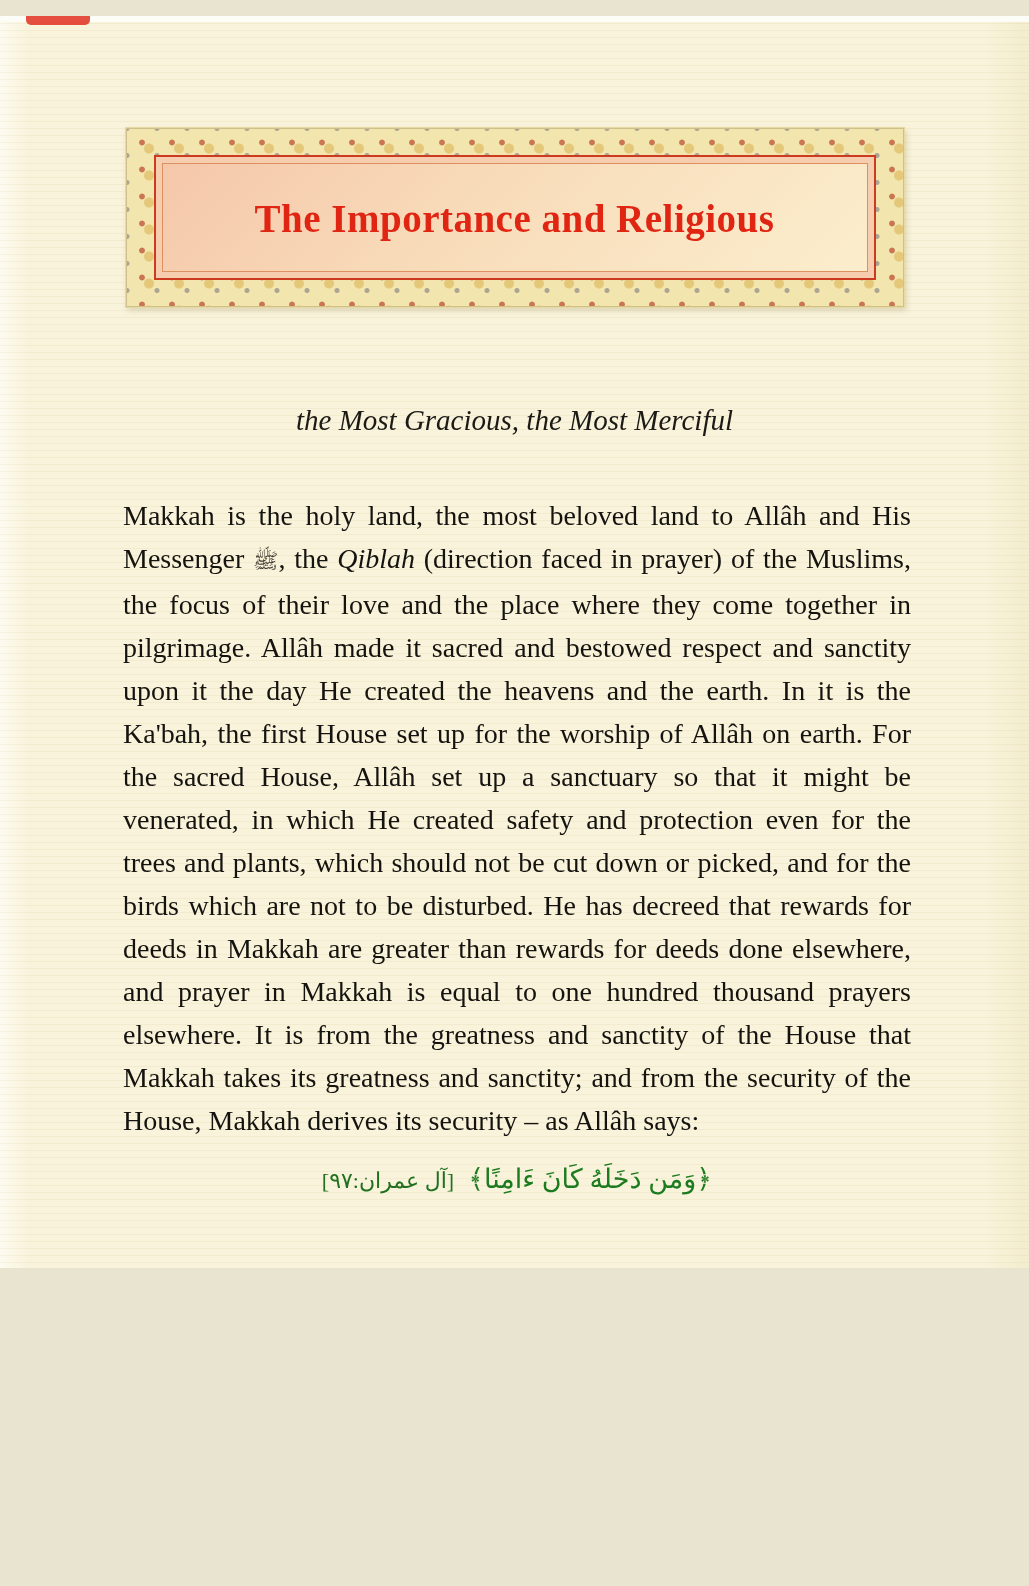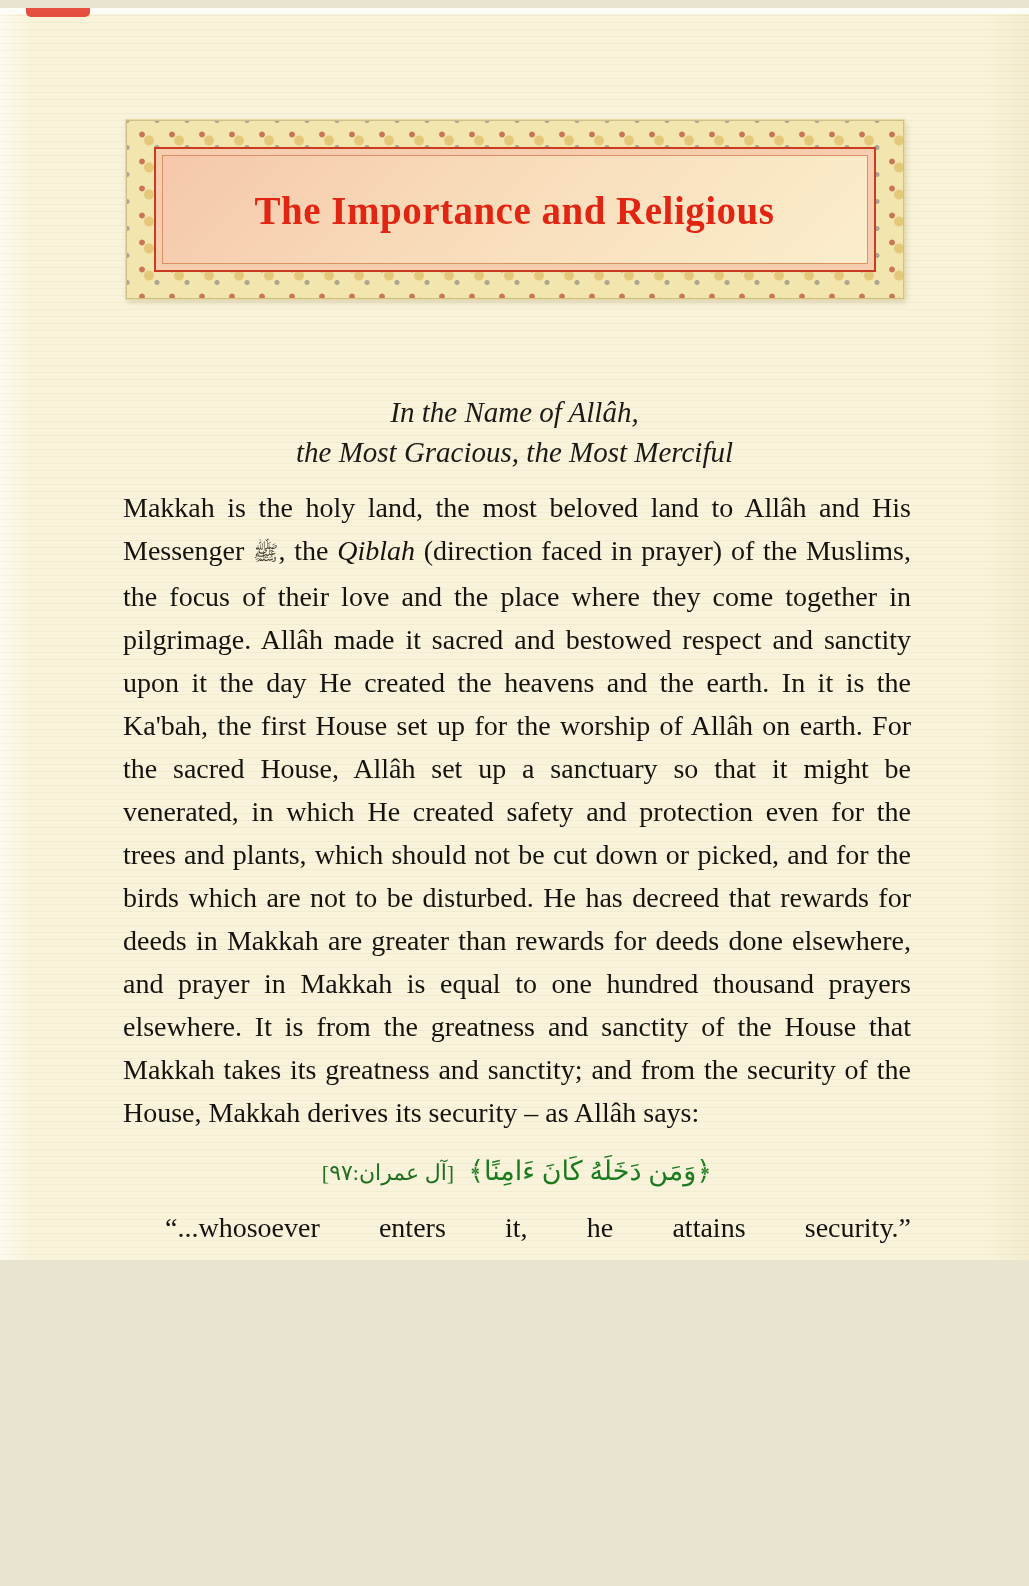--- a/index.html
+++ b/index.html
@@ -4,21 +4,21 @@
 <style>
   html, body {
     margin: 0;
     padding: 0;
     background: #e9e4d0;
   }
   .page {
     position: relative;
     width: 1029px;
     height: 1252px;
-    margin: 8px auto;
+    margin: 16px auto;
     overflow: hidden;
     background-color: #f8f3da;
     background-image:
       repeating-linear-gradient(180deg,
         rgba(190,170,110,0.10) 0px, rgba(190,170,110,0.10) 1px,
         rgba(0,0,0,0) 1px, rgba(0,0,0,0) 7px),
       linear-gradient(90deg, #fdfbf0 0px, #f8f3da 30px, #f8f3da 985px, #f3ecce 1029px);
     font-family: "Liberation Serif", "DejaVu Serif", serif;
     color: #161412;
   }
@@ -185,32 +185,30 @@
   <div class="scan-strip-top"></div>
   <div class="scan-mark"></div>
 
   <div class="title-frame">
     <div class="title-box">
       <div class="title-line">The Importance and Religious</div>
     </div>
   </div>
 
   <div class="bismillah">
-    <div>In the Name of Allâh,</div>
     <div>the Most Gracious, the Most Merciful</div>
   </div>
 
   <div class="body-text">
 
     <div class="para"><span>Makkah is the holy land, the most beloved land to Allâh and His Messenger </span><span class="honorific">ﷺ</span><span>, the </span><span class="ital">Qiblah</span><span> (direction faced in prayer) of the Muslims, the focus of their love and the place where they come together in pilgrimage. Allâh made it sacred and bestowed respect and sanctity upon it the day He created the heavens and the earth. In it is the Ka'bah, the first House set up for the worship of Allâh on earth. For the sacred House, Allâh set up a sanctuary so that it might be venerated, in which He created safety and protection even for the trees and plants, which should not be cut down or picked, and for the birds which are not to be disturbed. He has decreed that rewards for deeds in Makkah are greater than rewards for deeds done elsewhere, and prayer in Makkah is equal to one hundred thousand prayers elsewhere. It is from the greatness and sanctity of the House that Makkah takes its greatness and sanctity; and from the security of the House, Makkah derives its security – as Allâh says:</span></div>
 
     <div class="verse-line"><span>﴿وَمَن دَخَلَهُ كَانَ ءَامِنًا﴾</span><span class="verse-ref">[آل عمران:٩٧]</span></div>
 
     <div class="quote-block">
-      <div class="quote-line1">“...whosoever  enters  it,  he  attains  security.”</div>
     </div>
 
   </div>
 
   <div class="footer-bar">
     <div class="page-num-cell">16</div>
     <div class="ornament-cell">✽ ◈ ❁ ◈ ✽ ◈ ❁ ◈ ✽ ◈ ❁</div>
     <div class="book-title-cell">History of Makkah</div>
   </div>
 

